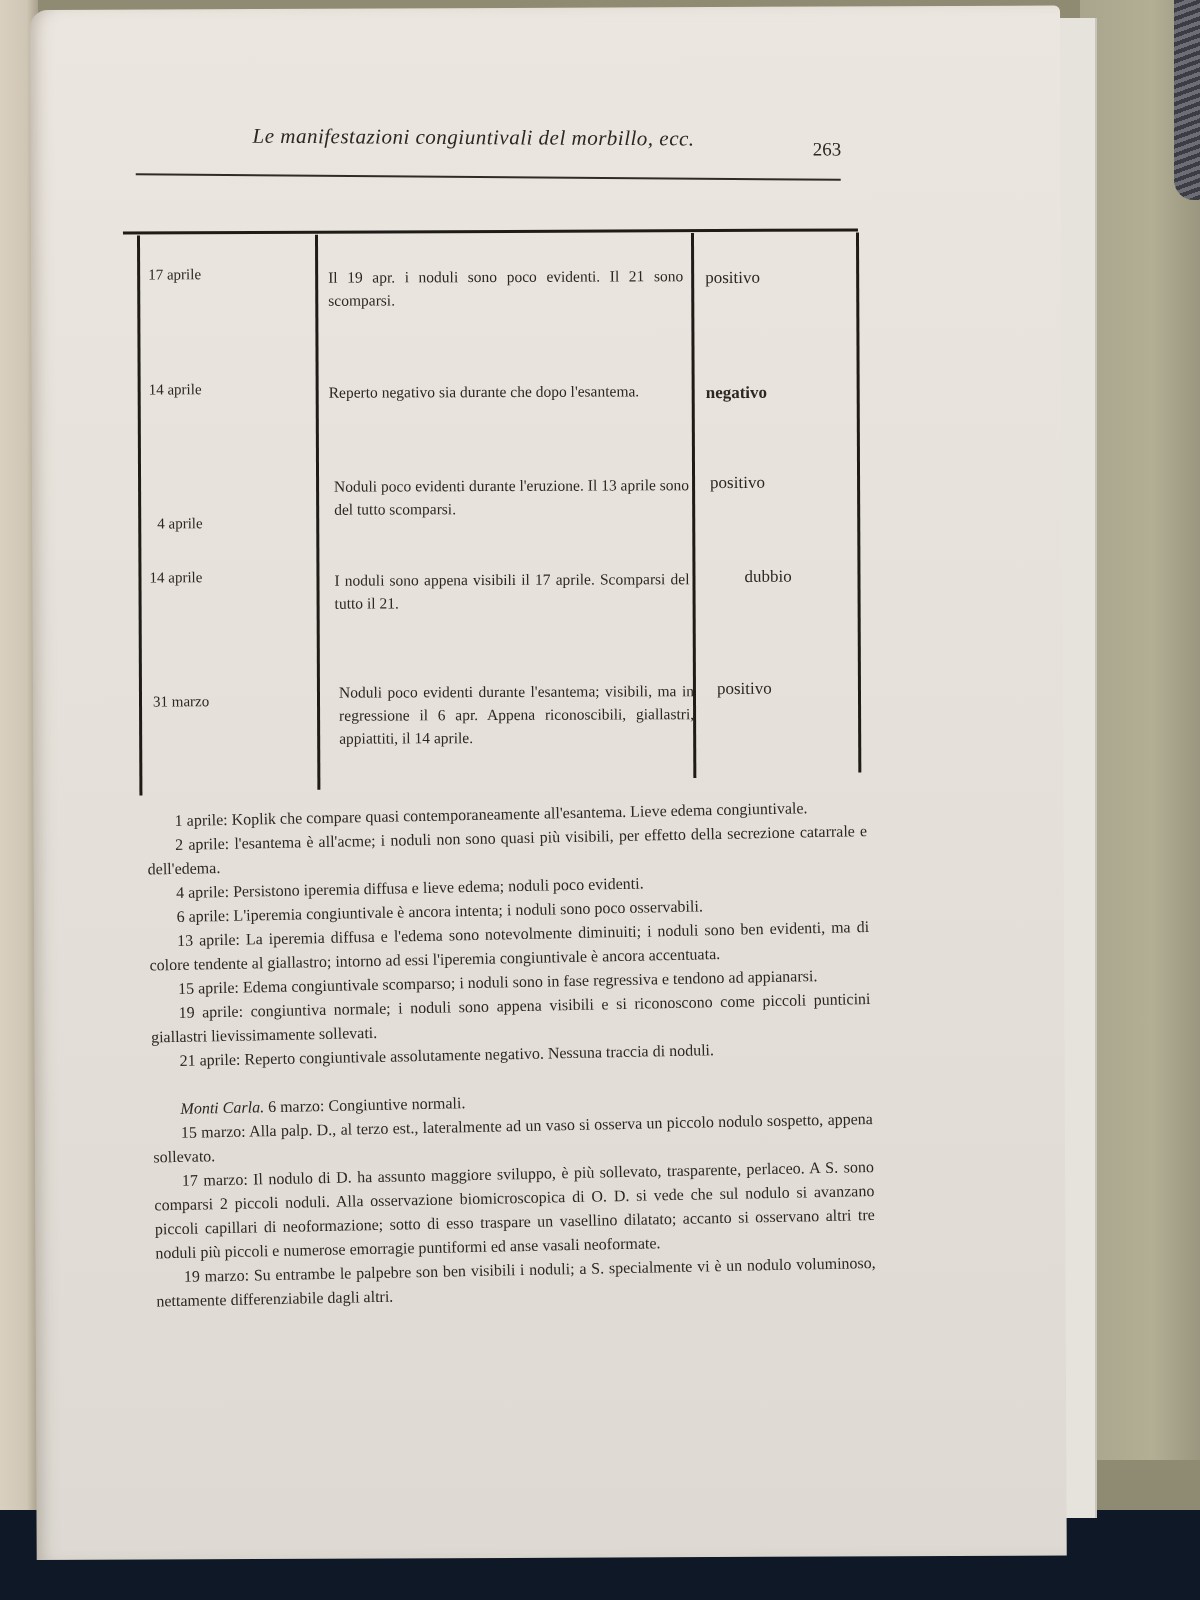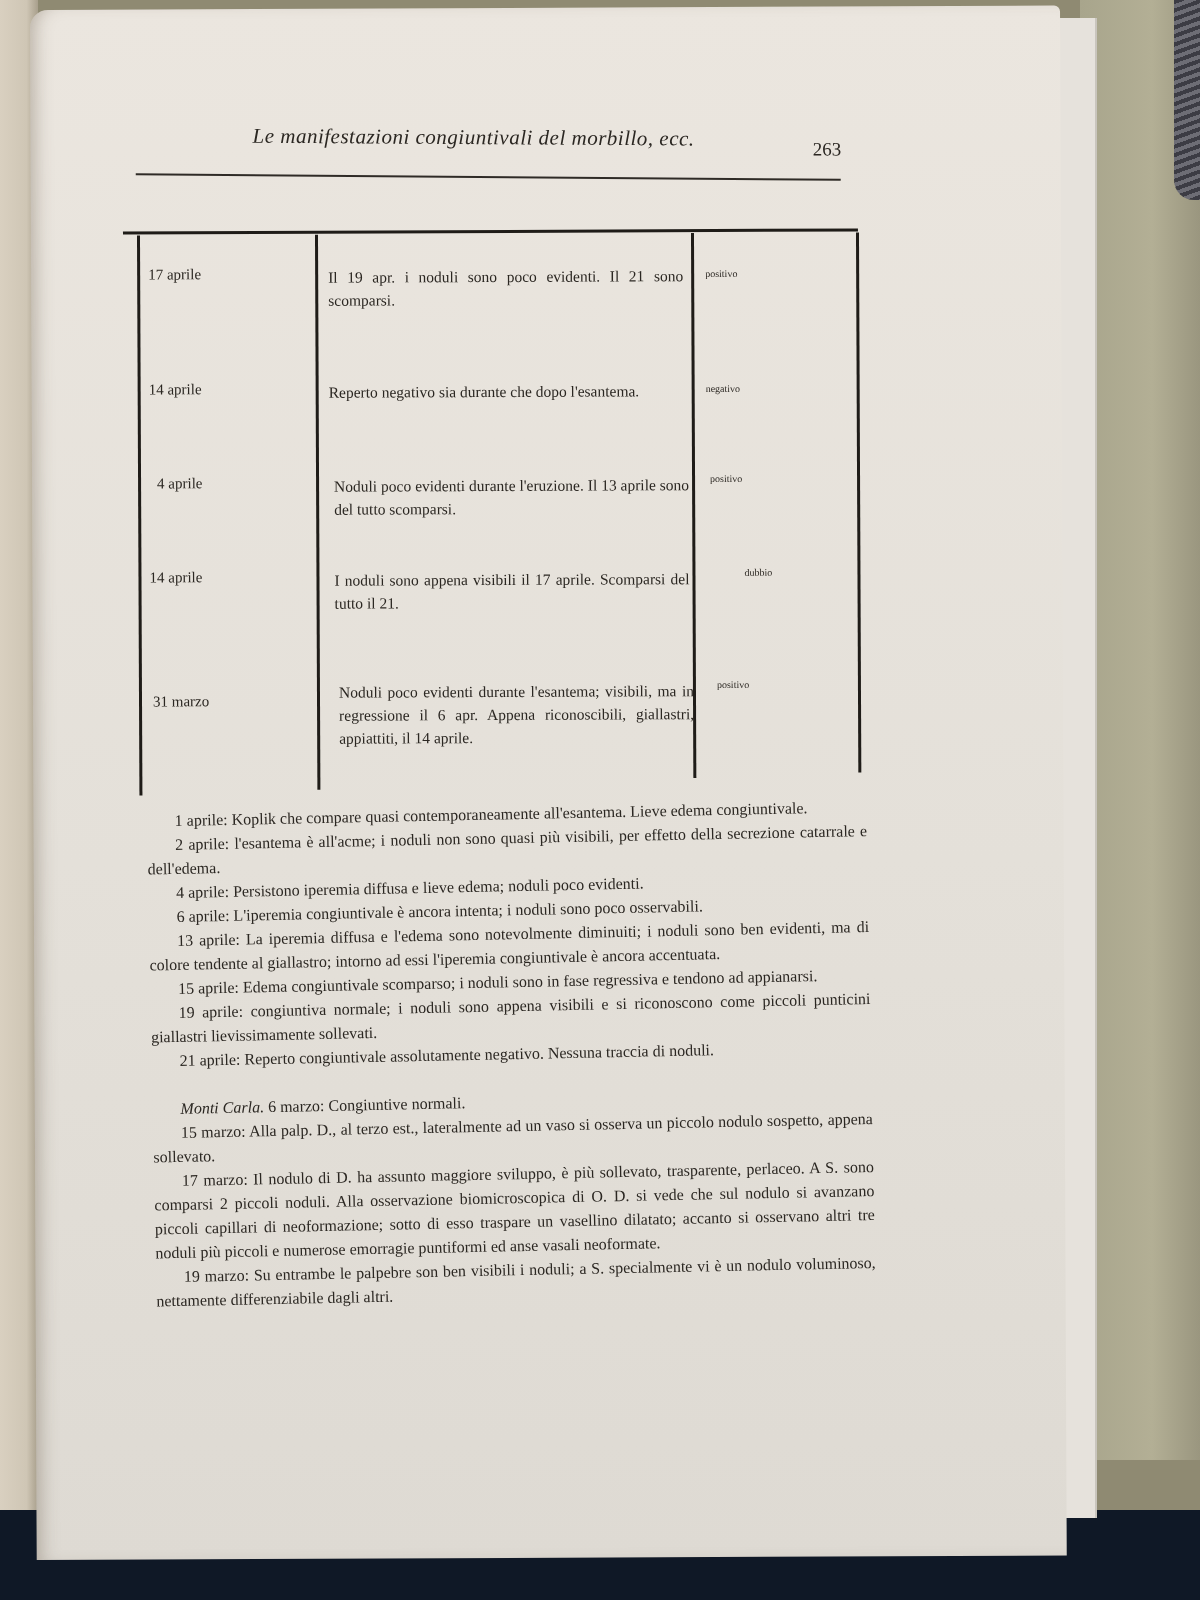--- a/index.html
+++ b/index.html
@@ -60,21 +60,21 @@
   .vline { position: absolute; top: 4px; width: 0; border-left: 3px solid #1f1c18; }
   .row { position: absolute; left: 0; width: 735px; }
   .cell-date {
     position: absolute; left: 25px; font-size: 15px; white-space: nowrap;
   }
   .cell-desc {
     position: absolute; left: 205px; width: 355px; font-size: 15.5px; line-height: 23px;
     text-align: justify;
   }
   .cell-result {
-    position: absolute; left: 582px; font-size: 10px;
+    position: absolute; left: 582px; font-size: 17px;
   }
   
   .narrative {
     position: absolute; left: 113px; top: 800px; width: 720px;
     font-size: 16px; line-height: 24px; text-align: justify;
     transform: rotate(-0.9deg); transform-origin: left top;
   }
   .narrative p { margin: 0; }
   .narrative p.indent { text-indent: 28px; }
   .narrative .gap { height: 24px; }
@@ -104,25 +104,25 @@
 
     <div class="row" style="top:35px;">
       <span class="cell-date">17 aprile</span>
       <div class="cell-desc">Il 19 apr. i noduli sono poco evidenti. Il 21 sono scomparsi.</div>
       <span class="cell-result" style="top:4px;">positivo</span>
     </div>
 
     <div class="row" style="top:150px;">
       <span class="cell-date">14 aprile</span>
       <div class="cell-desc">Reperto negativo sia durante che dopo l'esantema.</div>
-      <span class="cell-result" style="top:4px;">negativo</span>
+      <span class="cell-result" style="top:4px;font-weight:bold;">negativo</span>
     </div>
 
     <div class="row" style="top:244px;">
-      <span class="cell-date" style="left:33px;">4 aprile</span>
+      <span class="cell-date" style="left:33px;margin-top:40px;">4 aprile</span>
       <div class="cell-desc" style="left:210px;">Noduli poco evidenti durante l'eruzione. Il 13 aprile sono del tutto scomparsi.</div>
       <span class="cell-result" style="left:586px;">positivo</span>
     </div>
 
     <div class="row" style="top:338px;">
       <span class="cell-date">14 aprile</span>
       <div class="cell-desc" style="left:210px;">I noduli sono appena visibili il 17 aprile. Scomparsi del tutto il 21.</div>
       <span class="cell-result" style="left:620px;text-align:right;">dubbio</span>
     </div>
 

